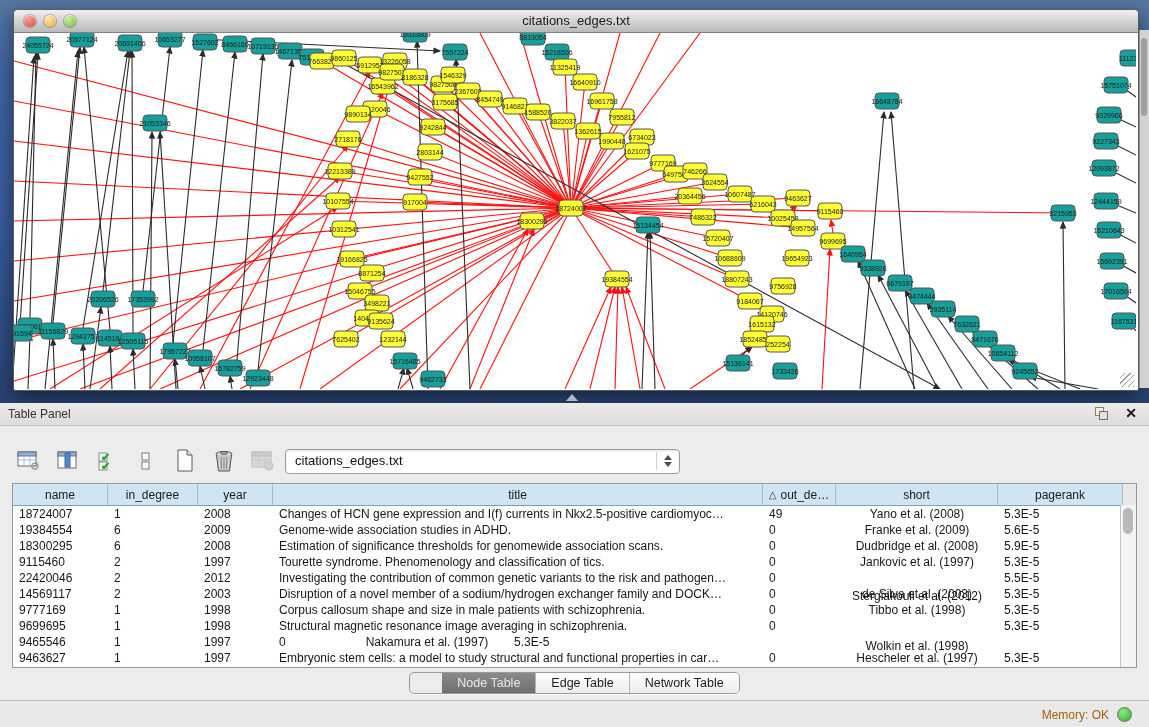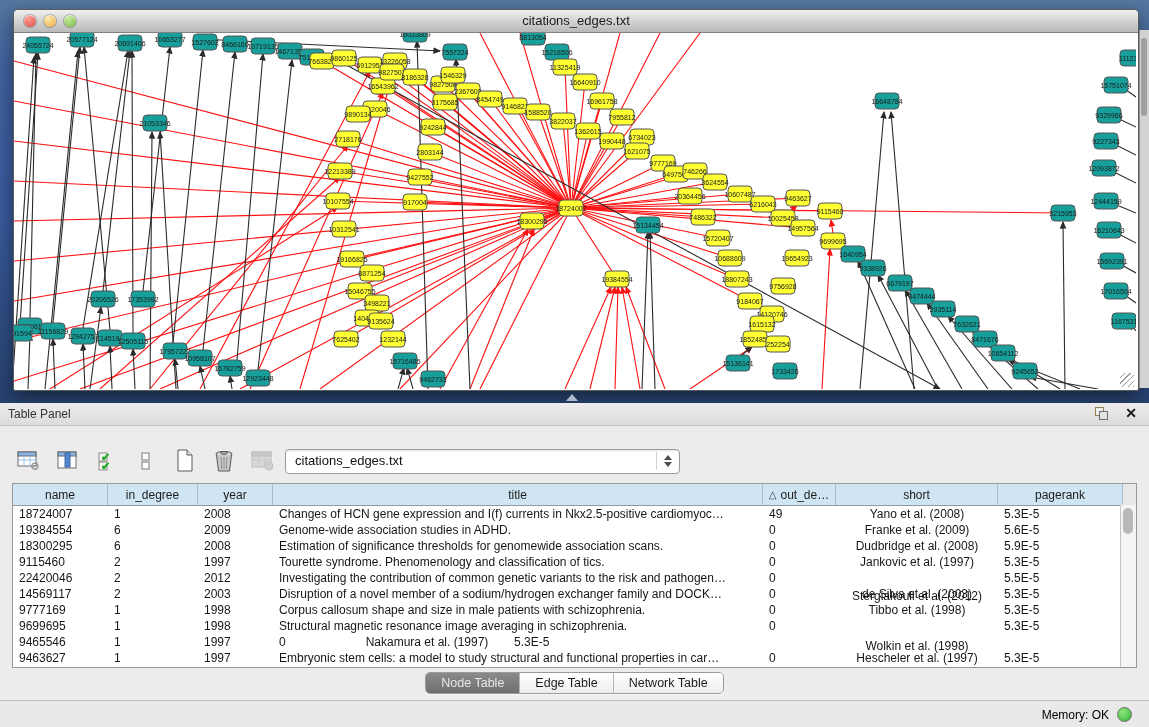--- a/index.html
+++ b/index.html
@@ -62,28 +62,28 @@
   .ghead .corner{flex:1;border-right:none;background:#e8e8e8;}
   .sortmark{font-size:10px;margin-right:4px;color:#335;}
   .grow{display:flex;height:16px;align-items:center;}
   .grow .c{box-sizing:border-box;padding:0 0 0 6px;font-size:12px;color:#161616;white-space:nowrap;overflow:hidden;}
   .grow .c.center{text-align:center;padding:0;}
   .vscroll{position:absolute;right:0;top:21px;bottom:0;width:15px;background:#f4f4f4;border-left:1px solid #c4c4c4;}
   .vscroll .thumb{position:absolute;left:2px;top:3px;width:10px;height:26px;background:#b9b9b9;border-radius:5px;}
 
   .tabs{position:absolute;left:0;right:0;top:269px;display:flex;justify-content:center;}
   .seg{display:flex;border:1px solid #9a9a9a;border-radius:5px;overflow:hidden;height:20px;
-    box-shadow:0 1px 1px rgba(255,255,255,.8);}
+    box-shadow:0 1px 1px rgba(255,255,255,.8);padding-left:32px;}
   .seg .s{padding:0 15px;font-size:12.5px;line-height:20px;background:linear-gradient(#ffffff,#ededed);color:#1c1c1c;}
   .seg .s + .s{border-left:1px solid #b5b5b5;}
   .seg .s.sel{background:linear-gradient(#8a8a8a,#6f6f6f);color:#e8e8e8;border-left:none;}
 
   #statusbar{position:absolute;left:0;top:700px;width:1149px;height:27px;background:#e9e9e9;
     border-top:1px solid #bdbdbd;}
-  .mem-label{position:absolute;right:40px;top:7px;font-size:12px;color:#000000;}
+  .mem-label{position:absolute;right:40px;top:7px;font-size:12px;color:#a16207;}
   .mem-dot{position:absolute;right:17px;top:6px;width:13px;height:13px;border-radius:50%;
     background:radial-gradient(circle at 35% 30%,#8ee87e,#35b335);border:1px solid #6e6e6e;}
 
   svg text{font-family:"Liberation Sans",sans-serif;}
 </style>
 </head>
 <body>
 
 <div id="app">
 

